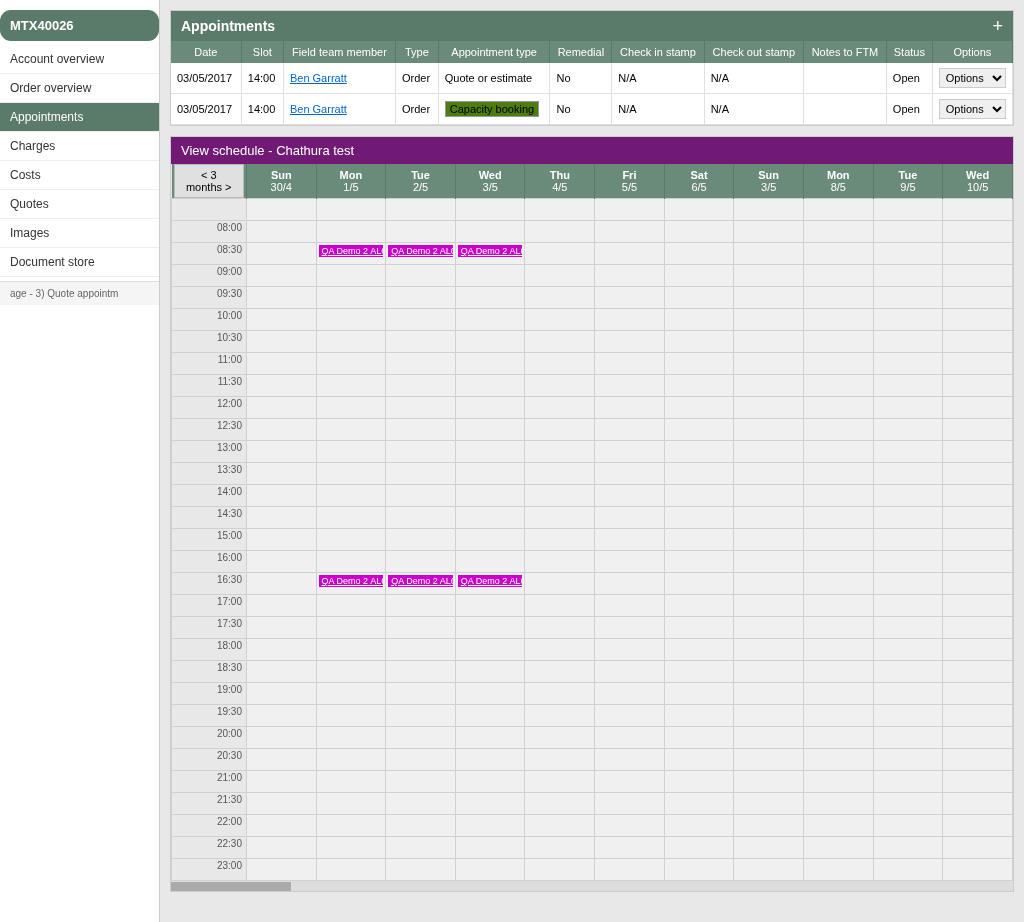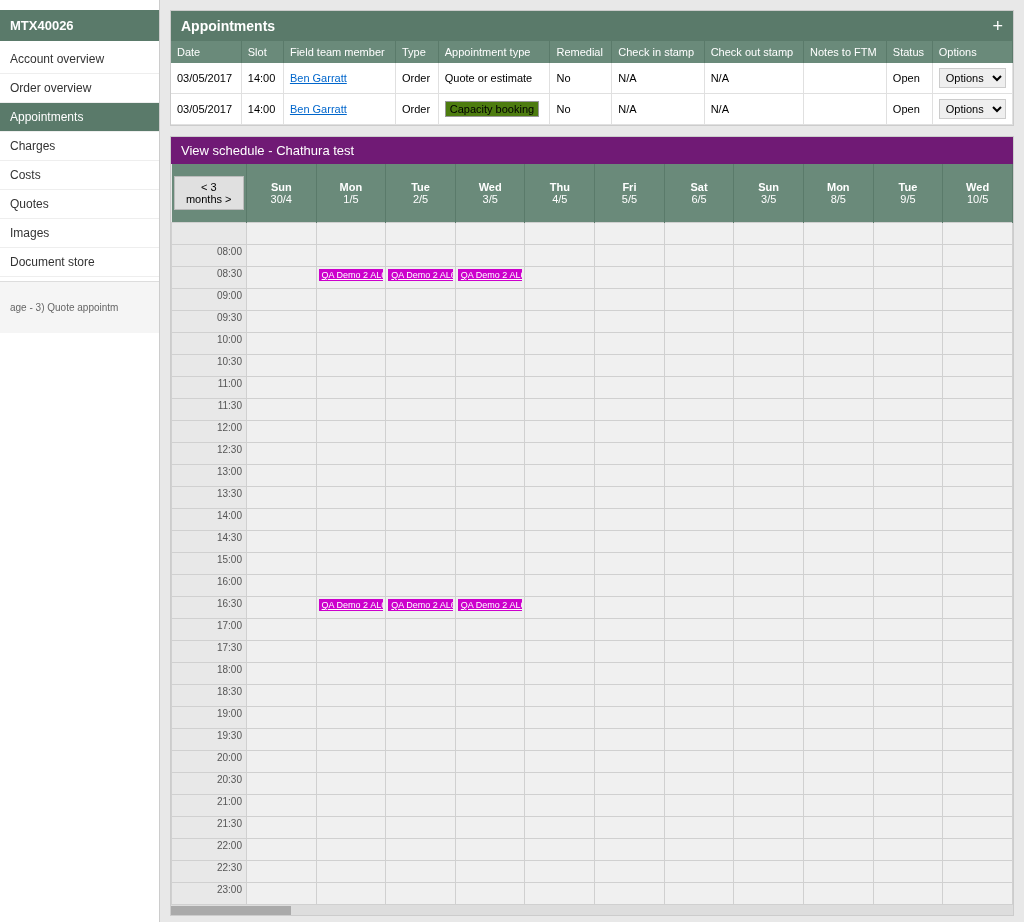--- a/index.html
+++ b/index.html
@@ -2,49 +2,49 @@
 <html><head>
   <meta charset="utf-8">
   <style>
     * { box-sizing: border-box; margin: 0; padding: 0; }
     body { font-family: Arial, sans-serif; font-size: 12px; background: #e8e8e8; }
 
     .app-container { display: flex; min-height: 922px; }
 
     
     .sidebar { width: 160px; background: #fff; border-right: 1px solid #ccc; flex-shrink: 0; padding-top: 10px; }
-    .sidebar-title { background: #5a7a6a; color: #fff; padding: 8px 10px; font-weight: bold; font-size: 13px; margin-bottom: 4px; }
+    .sidebar-title { background: #5a7a6a; color: #fff; padding: 8px 10px; font-weight: bold; font-size: 13px; margin-bottom: 4px; border-radius: 11px; }
     .sidebar-item { padding: 7px 10px; color: #333; cursor: pointer; border-bottom: 1px solid #eee; font-size: 12px; }
     .sidebar-item.active { background: #5a7a6a; color: #fff; }
-    .sidebar-bottom-note { padding: 20px 10px; color: #666; font-size: 10px; background: #f5f5f5; border-top: 1px solid #ddd; margin-top: 4px; word-break: break-word; }
+    .sidebar-bottom-note { padding: 6px 10px; color: #666; font-size: 10px; background: #f5f5f5; border-top: 1px solid #ddd; margin-top: 4px; word-break: break-word; }
 
     
     .main-content { flex: 1; padding: 10px; overflow: auto; }
 
     
     .appointments-header { background: #5a7a6a; color: #fff; padding: 6px 10px; display: flex; justify-content: space-between; align-items: center; font-size: 14px; font-weight: bold; }
     .appointments-header .add-btn { background: none; border: none; color: #fff; font-size: 18px; cursor: pointer; line-height: 1; }
 
     
     .appointments-table-wrapper { border: 1px solid #ccc; margin-bottom: 10px; }
     .appointments-table { width: 100%; border-collapse: collapse; }
-    .appointments-table th { background: #6a8a7a; color: #fff; padding: 5px 6px; text-align: left; font-weight: normal; font-size: 11px; border-right: 1px solid #5a7a6a; white-space: nowrap; }
+    .appointments-table th { background: #6a8a7a; color: #fff; padding: 5px 6px; text-align: center; font-weight: normal; font-size: 11px; border-right: 1px solid #5a7a6a; white-space: nowrap; }
     .appointments-table td { padding: 5px 6px; border-bottom: 1px solid #e0e0e0; border-right: 1px solid #e0e0e0; font-size: 11px; background: #fff; }
     .appointments-table td a { color: #0066cc; text-decoration: underline; cursor: pointer; }
     .capacity-booking-badge { background: #4d7c0f; border: 1px solid #999; padding: 1px 4px; font-size: 11px; display: inline-block; }
     .options-select { width: 100%; padding: 2px; font-size: 11px; border: 1px solid #ccc; }
 
     
     .schedule-header { background: #701a75; color: #fff; padding: 6px 10px; font-size: 13px; margin-bottom: 0; }
     .schedule-nav-btn { background: #e0e0e0; border: 1px solid #bbb; padding: 4px 8px; cursor: pointer; font-size: 11px; }
 
     
     .calendar-wrapper { border: 1px solid #ccc; overflow: auto; }
     .calendar-table { width: 100%; border-collapse: collapse; table-layout: fixed; }
-    .calendar-table th { background: #6a8a7a; color: #fff; padding: 12px 2px; text-align: center; font-size: 11px; font-weight: normal; border-right: 1px solid #5a7a6a; width: 65px; }
+    .calendar-table th { background: #6a8a7a; color: #fff; padding: 0 2px; text-align: center; font-size: 11px; font-weight: normal; border-right: 1px solid #5a7a6a; width: 65px; }
     .calendar-table th.nav-col { width: 70px; background: #6a8a7a; }
     .calendar-table td { border: 1px solid #d0d0d0; height: 22px; padding: 1px 2px; background: #f0f0f0; vertical-align: top; font-size: 10px; }
     .calendar-table td.nav-cell { background: #e8e8e8; color: #555; font-size: 10px; text-align: right; padding-right: 4px; }
     .event-block { background: #cc00cc; color: #fff; padding: 1px 3px; font-size: 9px; cursor: pointer; white-space: nowrap; overflow: hidden; display: block; margin: 1px 0; }
     .event-block a { color: #fff; text-decoration: underline; }
     .scrollbar-area { height: 10px; background: #ddd; }
     .scroll-thumb { height: 10px; width: 120px; background: #aaa; display: inline-block; }
 
     .day-header-top { font-weight: bold; display: block; }
     .day-header-date { display: block; }

